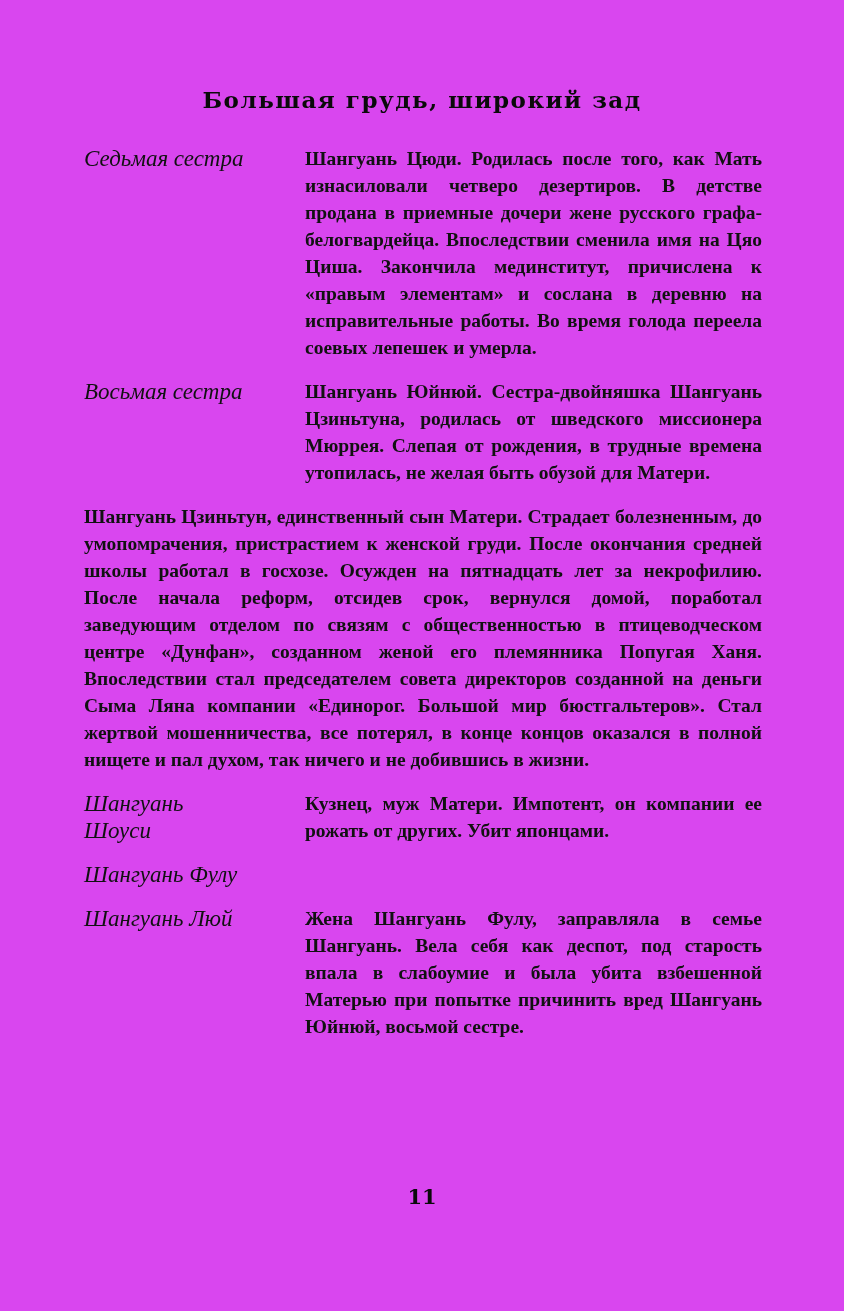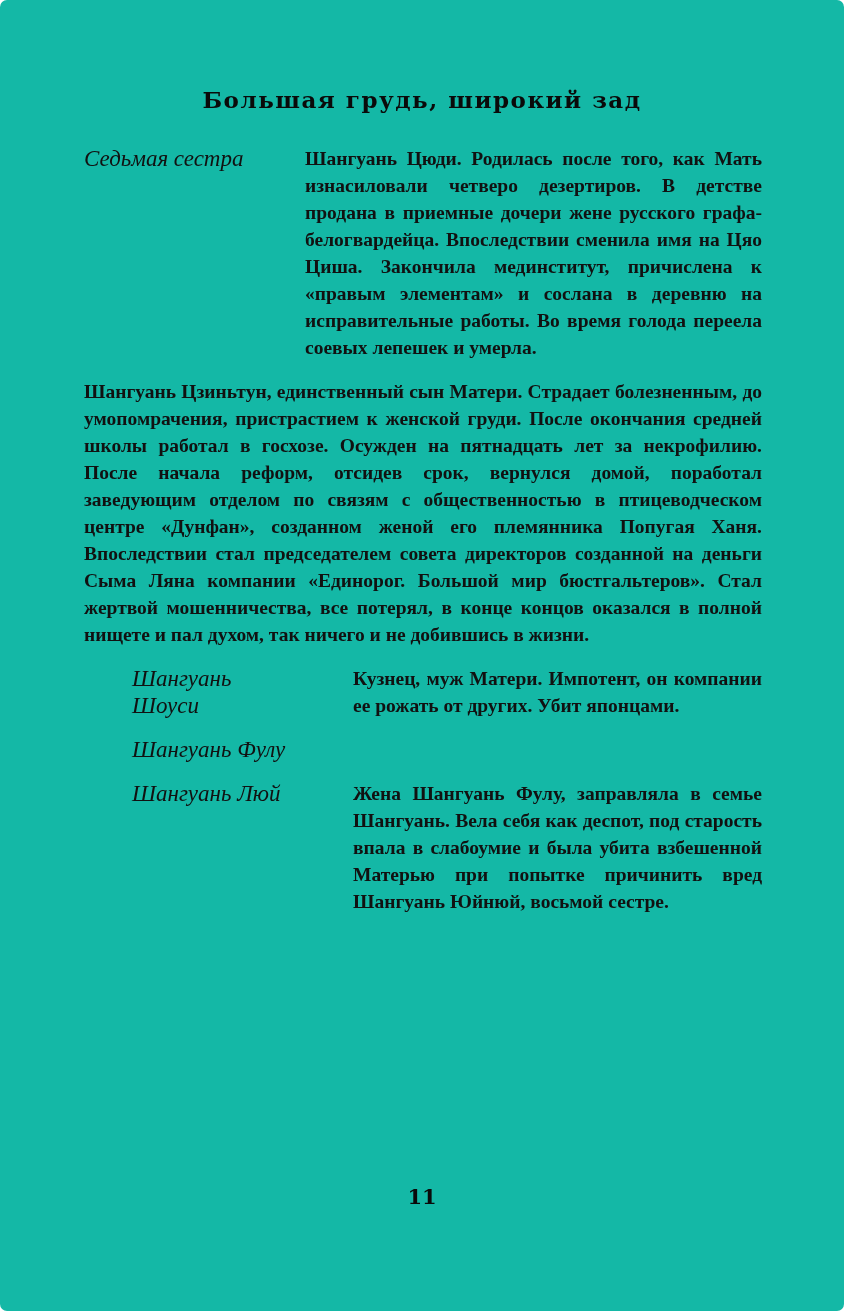--- a/index.html
+++ b/index.html
@@ -2,44 +2,43 @@
 <html lang="ru"><head>
 <meta charset="utf-8">
 <style>
   * { margin: 0; padding: 0; box-sizing: border-box; }
   html, body { background: #ffffff; }
   .page {
     position: relative;
     width: 844px;
     height: 1311px;
     margin: 0 auto;
-    background: #14b8a6;
+    background: #d946ef;
     color: #111111;
     font-family: "Liberation Serif", "DejaVu Serif", serif;
     overflow: hidden;
-    border-radius: 7px;
   }
   .book-title {
     padding-top: 86px;
     text-align: center;
     font-family: "DejaVu Serif", serif;
     font-weight: 700;
     font-size: 23px;
     letter-spacing: 1.5px;
     color: #0a0a0a;
   }
   .entries {
     padding: 32px 82px 0 84px;
   }
   .entry {
     display: flex;
     align-items: flex-start;
     margin-bottom: 17px;
   }
-  .entry.spaced { margin-top: 10px; margin-left: 48px; }
+  .entry.spaced { margin-top: 10px; }
   .entry-name {
     flex: 0 0 221px;
     width: 221px;
     font-style: italic;
     font-size: 23px;
     line-height: 27px;
     white-space: pre-line;
     padding-right: 10px;
   }
   .entry-desc {
@@ -70,20 +69,24 @@
 
   <div class="book-title">Большая грудь, широкий зад</div>
 
   <div class="entries">
 
     <div class="entry">
       <div class="entry-name">Седьмая сестра</div>
       <div class="entry-desc">Шангуань Цюди. Родилась после того, как Мать изнасиловали четверо дезертиров. В детстве продана в приемные дочери жене русского графа-белогвардейца. Впоследствии сменила имя на Цяо Циша. Закончила мединститут, причислена к «правым элементам» и сослана в деревню на исправительные работы. Во время голода переела соевых лепешек и умерла.</div>
     </div>
 
+    <div class="entry">
+      <div class="entry-name">Восьмая сестра</div>
+      <div class="entry-desc">Шангуань Юйнюй. Сестра-двойняшка Шангуань Цзиньтуна, родилась от шведского миссионера Мюррея. Слепая от рождения, в трудные времена утопилась, не желая быть обузой для Матери.</div>
+    </div>
 
     <div class="entry">
       <div class="entry-desc">Шангуань Цзиньтун, единственный сын Матери. Страдает болезненным, до умопомрачения, пристрастием к женской груди. После окончания средней школы работал в госхозе. Осужден на пятнадцать лет за некрофилию. После начала реформ, отсидев срок, вернулся домой, поработал заведующим отделом по связям с общественностью в птицеводческом центре «Дунфан», созданном женой его племянника Попугая Ханя. Впоследствии стал председателем совета директоров созданной на деньги Сыма Ляна компании «Единорог. Большой мир бюстгальтеров». Стал жертвой мошенничества, все потерял, в конце концов оказался в полной нищете и пал духом, так ничего и не добившись в жизни.</div>
     </div>
 
     <div class="entry spaced">
       <div class="entry-name">Шангуань
 Шоуси</div>
       <div class="entry-desc">Кузнец, муж Матери. Импотент, он компании ее рожать от других. Убит японцами.</div>
     </div>

